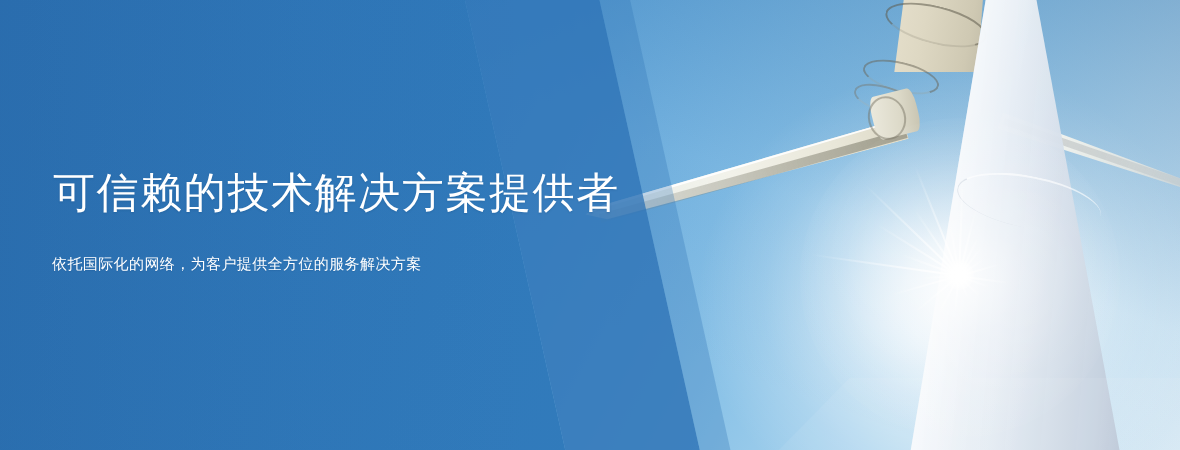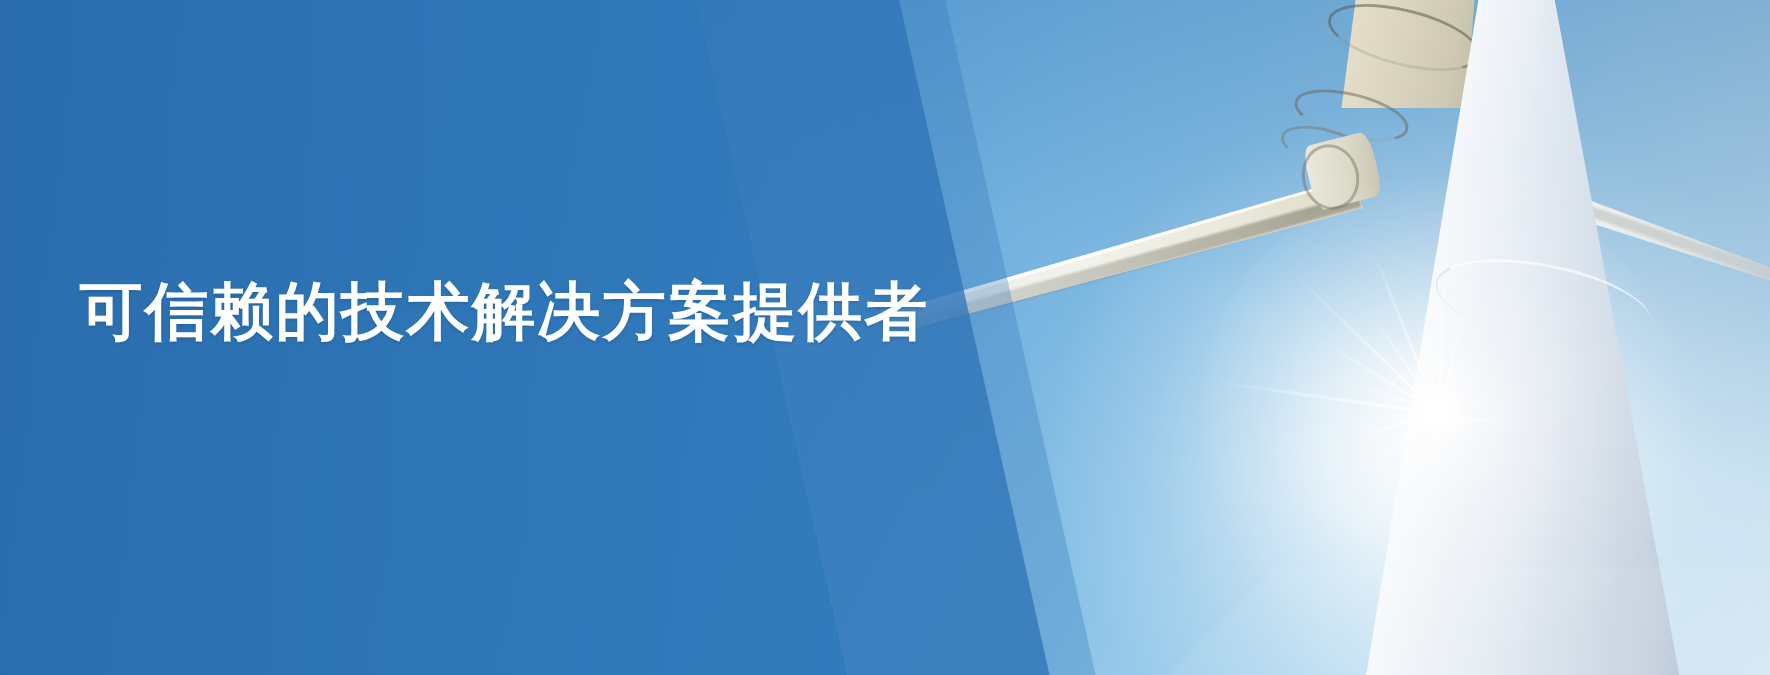--- a/index.html
+++ b/index.html
@@ -343,21 +343,21 @@
     width: 560px;
     display: flex;
     flex-direction: column;
     justify-content: center;
     z-index: 8;
   }
   .headline {
     color: #ffffff;
     font-size: 42px;
     line-height: 1.06;
-    font-weight: 700;
+    font-weight: 400;
     letter-spacing: 1.6px;
     margin: 0 0 34px 1px;
     white-space: nowrap;
     text-shadow: 0 1px 2px rgba(16,62,110,0.22);
   }
   .sub {
     color: #ffffff;
     font-size: 15px;
     line-height: 30px;
     font-weight: 400;
@@ -433,15 +433,16 @@
     <div class="panel-sliver-a"></div>
     <div class="panel-main"></div>
     <div class="panel-2"></div>
     <div class="panel-3"></div>
     <div class="panel-bottom-wedge"></div>
     <div class="vignette"></div>
   </div>
 
   <div class="content">
     <h1 class="headline">可信赖的技术解决方案提供者</h1>
+    <p class="sub">依托国际化的网络，为客户提供全方位的服务解决方案</p>
   </div>
 
 </div>
 
 </body></html>

